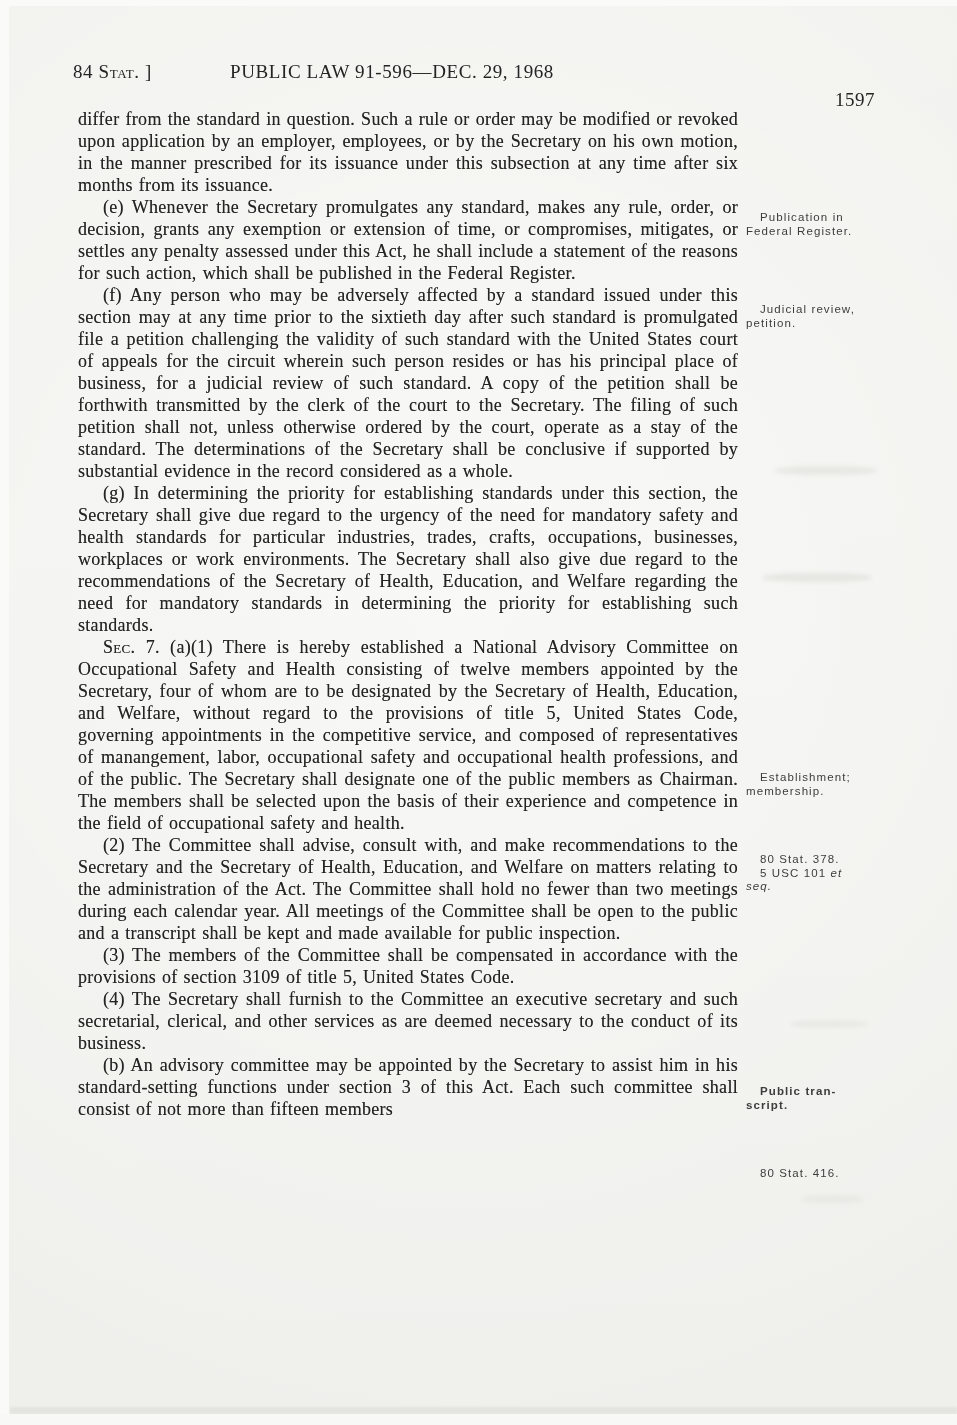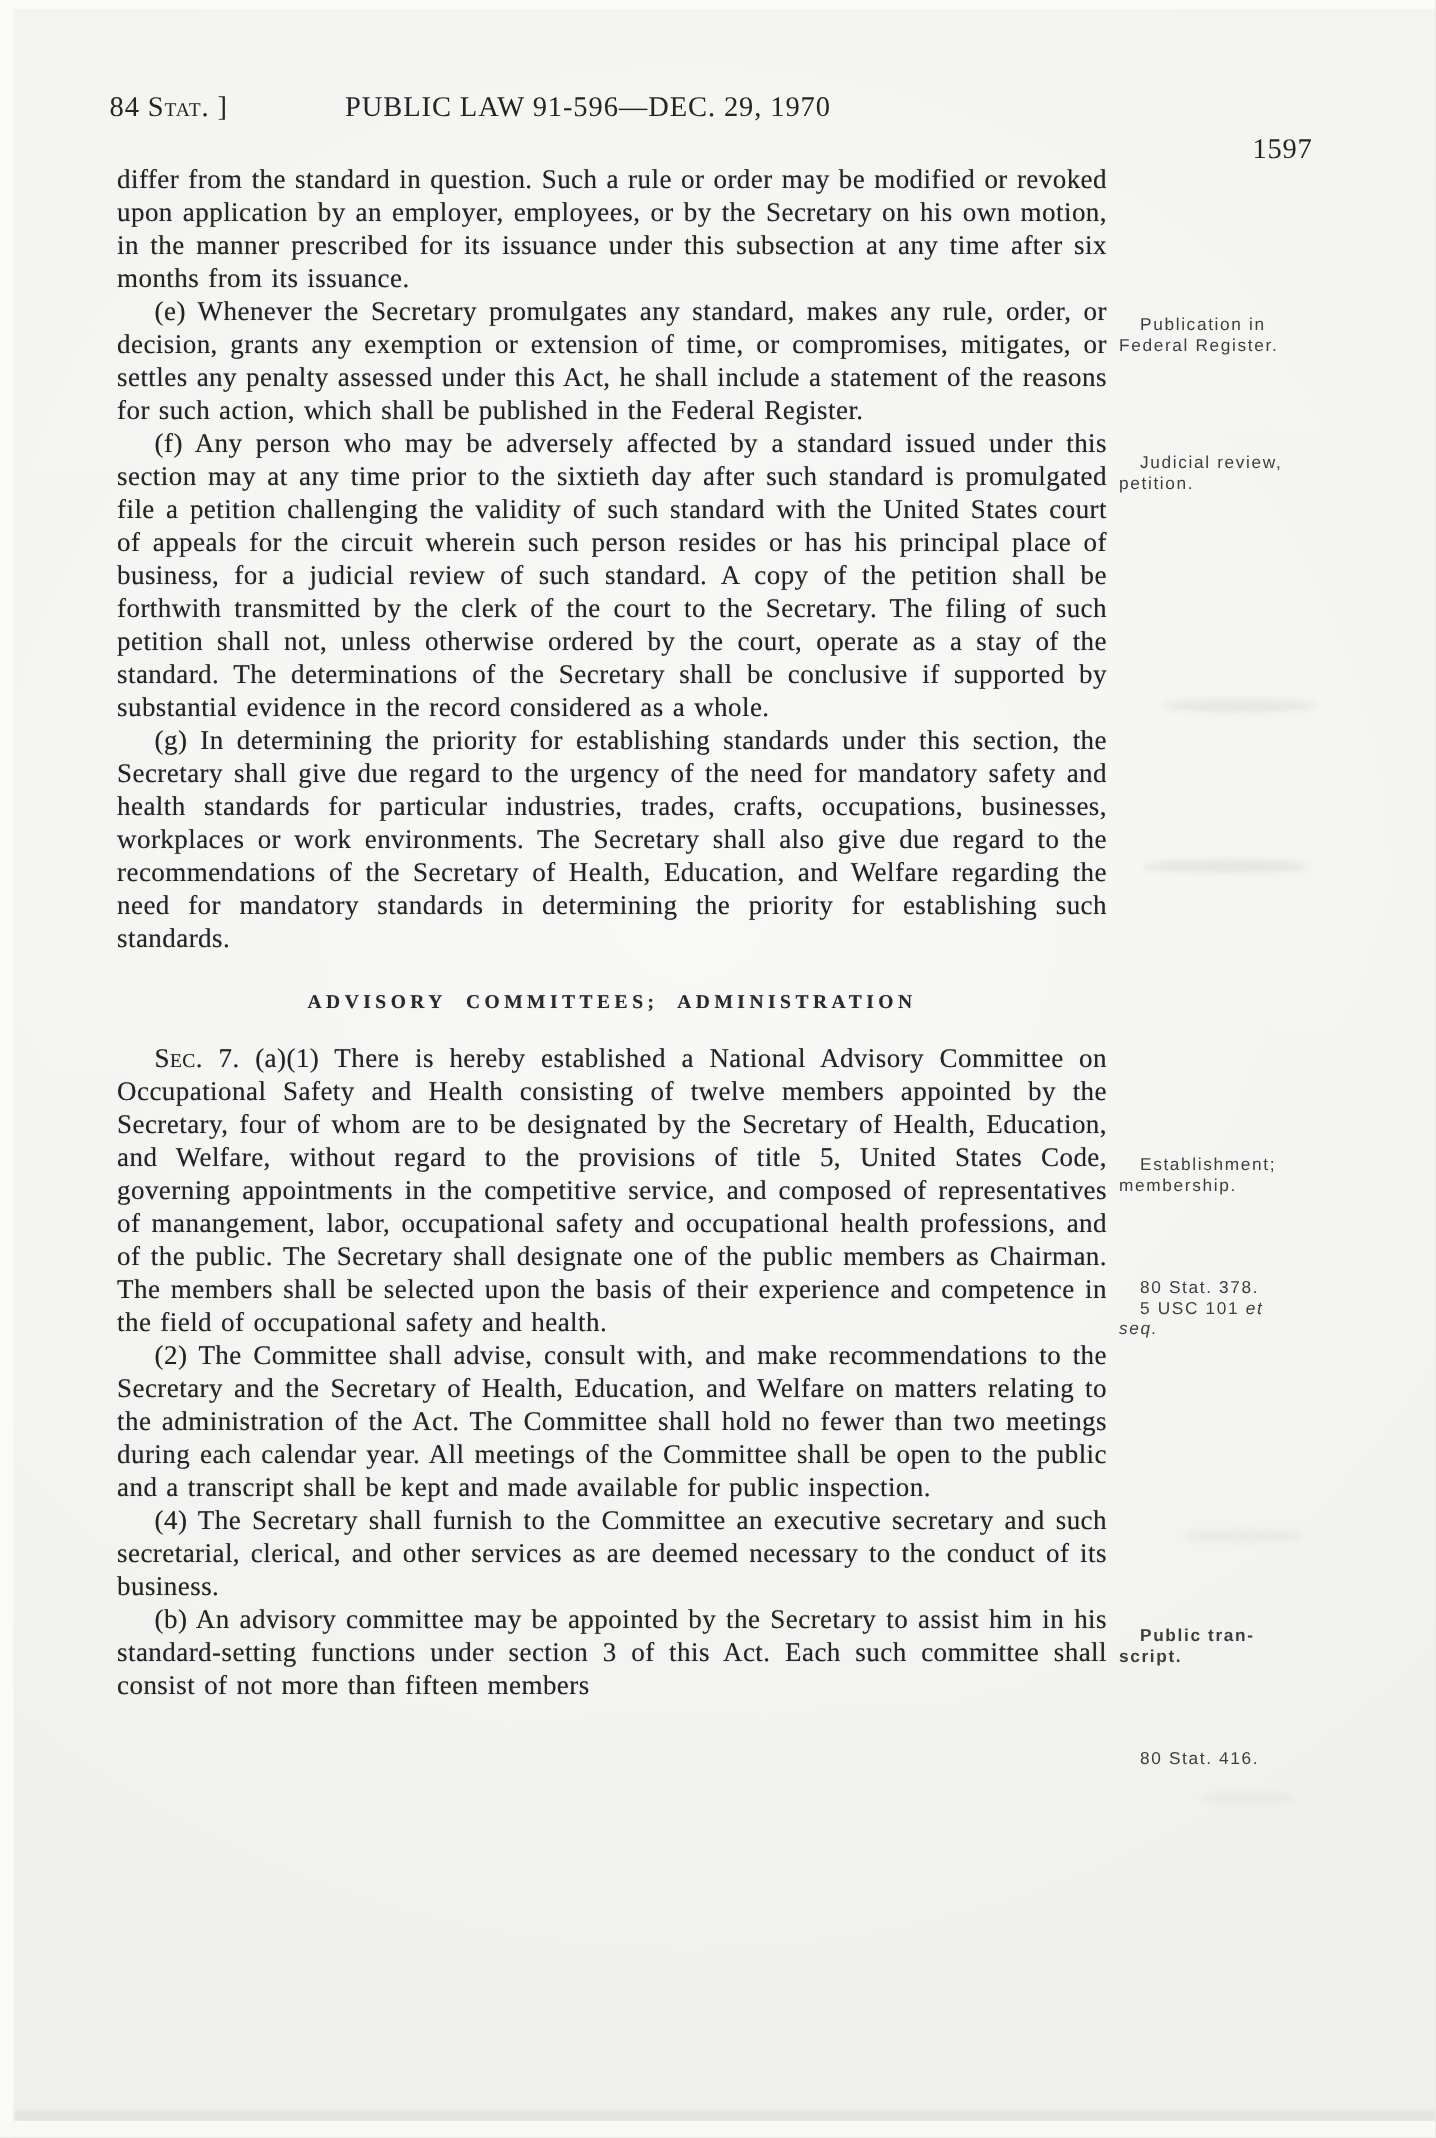--- a/index.html
+++ b/index.html
@@ -69,34 +69,34 @@
   <div class="edge-left"></div>
   <div class="edge-bottom-shadow"></div>
   <div class="edge-bottom"></div>
   <div class="artifact" style="left:775px;top:466px;width:102px;height:9px;opacity:.45;"></div>
   <div class="artifact" style="left:762px;top:573px;width:110px;height:9px;opacity:.5;"></div>
   <div class="artifact" style="left:790px;top:1020px;width:78px;height:8px;opacity:.35;"></div>
   <div class="artifact" style="left:800px;top:1195px;width:64px;height:8px;opacity:.3;"></div>
 
   <div class="header">
     <span class="stat-label sc">84 Stat. ]</span>
-    <span class="law-title">PUBLIC LAW 91-596—DEC. 29, 1970</span>
+    <span class="law-title">PUBLIC LAW 91-596—DEC. 29, 1968</span>
     <span class="page-number">1597</span>
   </div>
 
   <div class="body-col">
     <p class="noindent">differ from the standard in question. Such a rule or order may be modified or revoked upon application by an employer, employees, or by the Secretary on his own motion, in the manner prescribed for its issuance under this subsection at any time after six months from its issuance.</p>
     <p>(e) Whenever the Secretary promulgates any standard, makes any rule, order, or decision, grants any exemption or extension of time, or compromises, mitigates, or settles any penalty assessed under this Act, he shall include a statement of the reasons for such action, which shall be published in the Federal Register.</p>
     <p>(f) Any person who may be adversely affected by a standard issued under this section may at any time prior to the sixtieth day after such standard is promulgated file a petition challenging the validity of such standard with the United States court of appeals for the circuit wherein such person resides or has his principal place of business, for a judicial review of such standard. A copy of the petition shall be forthwith transmitted by the clerk of the court to the Secretary. The filing of such petition shall not, unless otherwise ordered by the court, operate as a stay of the standard. The determinations of the Secretary shall be conclusive if supported by substantial evidence in the record considered as a whole.</p>
     <p>(g) In determining the priority for establishing standards under this section, the Secretary shall give due regard to the urgency of the need for mandatory safety and health standards for particular industries, trades, crafts, occupations, businesses, workplaces or work environments. The Secretary shall also give due regard to the recommendations of the Secretary of Health, Education, and Welfare regarding the need for mandatory standards in determining the priority for establishing such standards.</p>
 
-    <h2 class="section-heading">ADVISORY COMMITTEES; ADMINISTRATION</h2>
 
     <p><span class="sc">Sec. 7.</span><span> (a)(1) There is hereby established a National Advisory Committee on Occupational Safety and Health consisting of twelve members appointed by the Secretary, four of whom are to be designated by the Secretary of Health, Education, and Welfare, without regard to the provisions of title 5, United States Code, governing appointments in the competitive service, and composed of representatives of manangement, labor, occupational safety and occupational health professions, and of the public. The Secretary shall designate one of the public members as Chairman. The members shall be selected upon the basis of their experience and competence in the field of occupational safety and health.</span></p>
     <p>(2) The Committee shall advise, consult with, and make recommendations to the Secretary and the Secretary of Health, Education, and Welfare on matters relating to the administration of the Act. The Committee shall hold no fewer than two meetings during each calendar year. All meetings of the Committee shall be open to the public and a transcript shall be kept and made available for public inspection.</p>
+    <p>(3) The members of the Committee shall be compensated in accordance with the provisions of section 3109 of title 5, United States Code.</p>
     <p>(4) The Secretary shall furnish to the Committee an executive secretary and such secretarial, clerical, and other services as are deemed necessary to the conduct of its business.</p>
     <p>(b) An advisory committee may be appointed by the Secretary to assist him in his standard-setting functions under section 3 of this Act. Each such committee shall consist of not more than fifteen members</p>
   </div>
 
   <div class="note" style="top:195px;margin-top:16px;">
     <p>Publication in
 Federal Register.</p>
   </div>
   <div class="note" style="top:303px;">
     <p>Judicial review,

